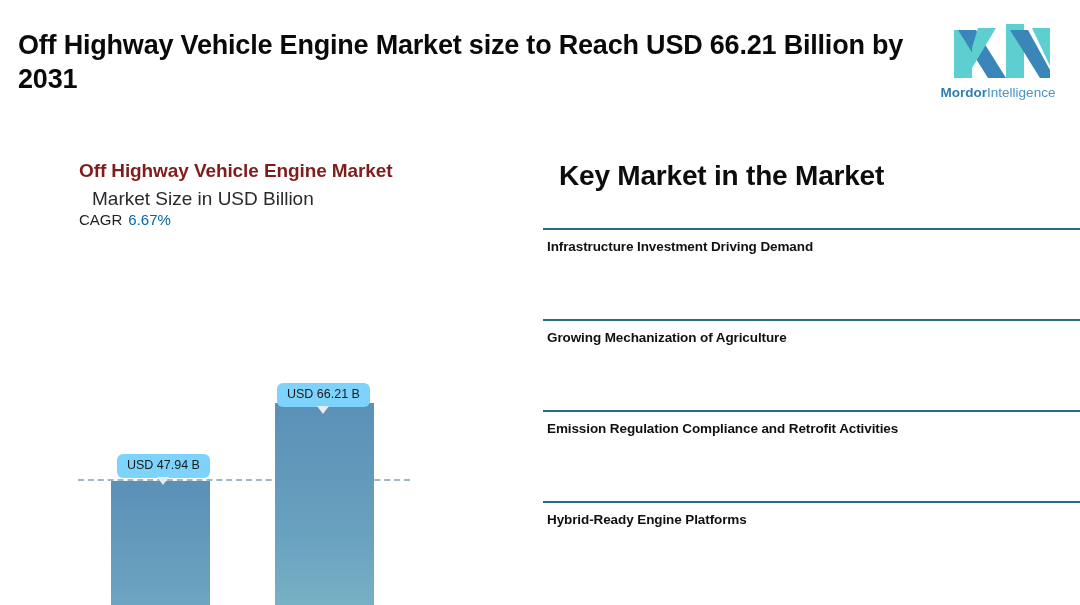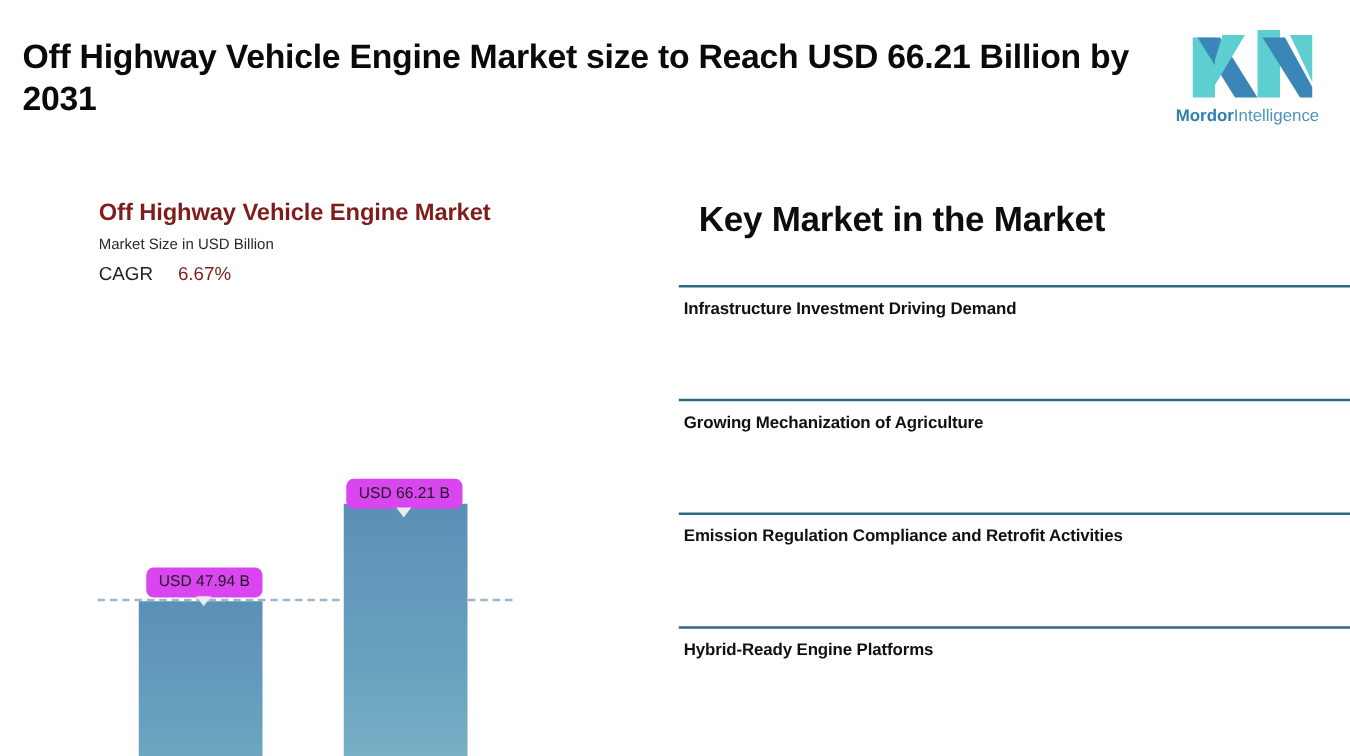--- a/index.html
+++ b/index.html
@@ -73,35 +73,35 @@
     position: absolute;
     left: 79px;
     top: 32px;
     font-size: 19px;
     font-weight: bold;
     color: #7f1d1d;
     letter-spacing: -0.1px;
   }
   .chart-subtitle {
     position: absolute;
-    left: 79px;
+    left: 92px;
     top: 60px;
-    font-size: 12px;
+    font-size: 19px;
     color: #2a2a2a;
   }
   .chart-cagr {
     position: absolute;
     left: 79px;
     top: 83px;
     font-size: 15px;
     color: #1f1f1f;
   }
   .chart-cagr .cagr-value {
-    color: #7f1d1d;
-    margin-left: 20px;
+    color: #0369a1;
+    margin-left: 6px;
   }
 
   .plot {
     position: absolute;
     left: 0;
     top: 120px;
     width: 520px;
     height: 300px;
   }
   .dashed-line {
@@ -124,21 +124,21 @@
   }
   .bar-2031 {
     left: 275px;
     top: 155px;
     width: 99px;
     height: 380px;
   }
 
   .value-badge {
     position: absolute;
-    background: #d946ef;
+    background: #7dd3fc;
     border-radius: 6px;
     padding: 4px 10px 5px 10px;
     font-size: 12.5px;
     color: #1b1b1b;
     white-space: nowrap;
     line-height: 15px;
   }
   .value-badge::after {
     content: "";
     position: absolute;

